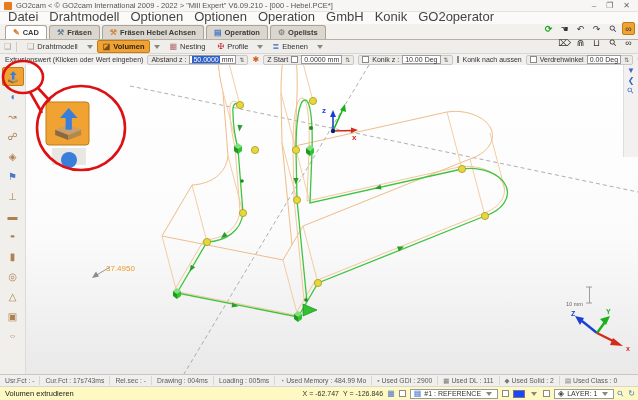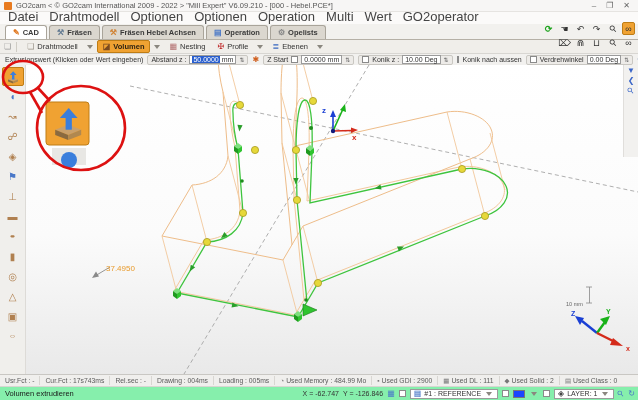--- a/index.html
+++ b/index.html
@@ -63,21 +63,21 @@
 
   
   .annot { position:absolute; left:0; top:55px; z-index:9; pointer-events:none; }
 
   
   .statusbar { height:12px; background:#f0efed; border-top:1px solid #c9c7c3; display:flex; align-items:center; font-size:6.8px; color:#5a5a5a; overflow:hidden; }
   .seg { display:flex; align-items:center; gap:2px; padding:0 5px; border-right:1px solid #d8d6d2; height:9px; white-space:nowrap; }
   .seg-ic { font-size:6.5px; color:#777; }
 
   
-  .commandbar { height:14px; background:#86efac; border-top:1px solid #d8d6d2; display:flex; align-items:center; font-size:7.5px; color:#222; padding:0 3px; }
+  .commandbar { height:14px; background:#fef9c3; border-top:1px solid #d8d6d2; display:flex; align-items:center; font-size:7.5px; color:#222; padding:0 3px; }
   .cmd-text { font-size:7.5px; color:#1a1a1a; padding-left:2px; }
   .cmd-right { margin-left:auto; display:flex; align-items:center; gap:4px; font-size:7px; color:#333; }
   .cselect { background:#fff; border:1px solid #9b9b9b; height:10px; display:flex; align-items:center; gap:3px; padding:0 3px; white-space:nowrap; }
   .swatch { width:12px; height:8px; border:1px solid #777; display:inline-block; }
   .cic { font-size:8px; color:#4a78c8; line-height:1; }
 </style>
 </head>
 <body>
 
 <div class="titlebar">
@@ -89,22 +89,22 @@
     <span>✕</span>
   </span>
 </div>
 
 <div class="menubar">
   <span>Datei</span>
   <span>Drahtmodell</span>
   <span>Optionen</span>
   <span>Optionen</span>
   <span>Operation</span>
-  <span>Multi</span>
-  <span>Wert</span>
+  <span>GmbH</span>
+  <span>Konik</span>
   <span>GO2operator</span>
 </div>
 
 <div class="tabrow">
   <div class="tab active">
     <span class="tic" style="color:#e07820">✎</span>
     <span>CAD</span>
   </div>
   <div class="tab">
     <span class="tic" style="color:#607890">⚒</span>

